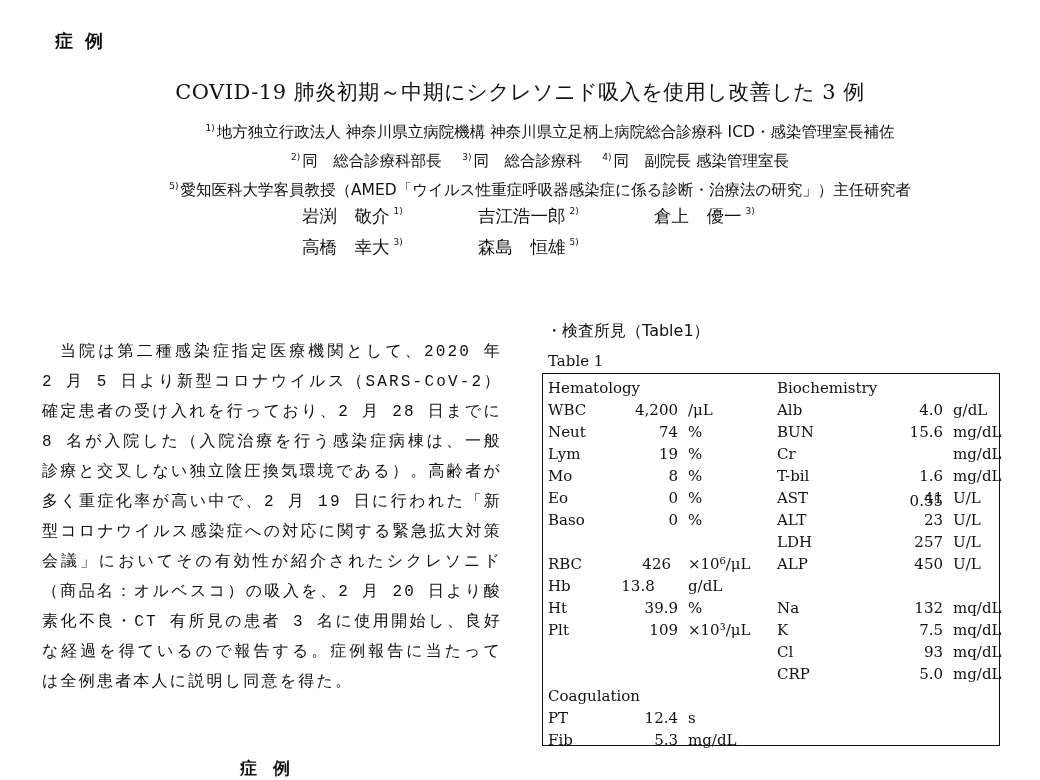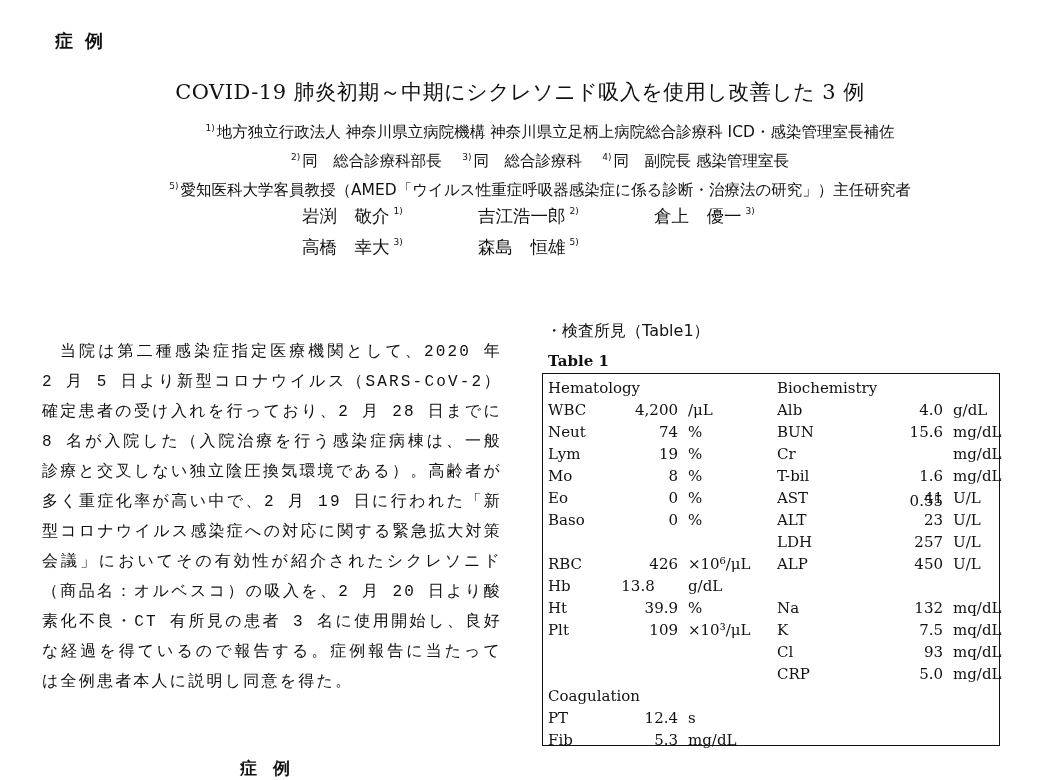--- a/index.html
+++ b/index.html
@@ -48,21 +48,21 @@
     .sub-heading {
       position: absolute; left: 240px; top: 757px;
       font-family: "DejaVu Sans", sans-serif; font-weight: bold;
       font-size: 17px; letter-spacing: 16px;
     }
     .findings-label {
       position: absolute; left: 546px; top: 321px;
       font-size: 16px; font-family: "DejaVu Sans", sans-serif;
     }
     .table-caption {
-      position: absolute; left: 548px; top: 352px; font-size: 15px; font-weight: bold;
+      position: absolute; left: 548px; top: 352px; font-size: 15px;
     }
     .lab-table {
       position: absolute; left: 542px; top: 373px; width: 458px; height: 373px;
       border: 1.5px solid #111;
       font-size: 15px; box-sizing: border-box;
     }
     .lab-row {
       position: absolute; height: 22px; line-height: 22px; white-space: nowrap;
     }
   </style>
@@ -117,21 +117,21 @@
     <div class="lab-row" style="top: 113px; left: 5px;">Eo</div>
     <div class="lab-row" style="top: 113px; left: 55px; width: 80px; text-align: right;">0</div>
     <div class="lab-row" style="top: 113px; left: 145px;">%</div>
     <div class="lab-row" style="top: 135px; left: 5px;">Baso</div>
     <div class="lab-row" style="top: 135px; left: 55px; width: 80px; text-align: right;">0</div>
     <div class="lab-row" style="top: 135px; left: 145px;">%</div>
     <div class="lab-row" style="top: 157px; left: 5px;"></div>
     <div class="lab-row" style="top: 157px; left: 55px; width: 80px; text-align: right;"></div>
     <div class="lab-row" style="top: 157px; left: 145px;"></div>
     <div class="lab-row" style="top: 179px; left: 5px;">RBC</div>
-    <div class="lab-row" style="top: 179px; left: 55px; width: 80px; text-align: right;">426</div>
+    <div class="lab-row" style="top: 179px; left: 48px; width: 80px; text-align: right;">426</div>
     <div class="lab-row" style="top: 179px; left: 145px;">×10⁶/μL</div>
     <div class="lab-row" style="top: 201px; left: 5px;">Hb</div>
     <div class="lab-row" style="top: 201px; left: 55px; width: 80px; text-align: center;">13.8</div>
     <div class="lab-row" style="top: 201px; left: 145px;">g/dL</div>
     <div class="lab-row" style="top: 223px; left: 5px;">Ht</div>
     <div class="lab-row" style="top: 223px; left: 55px; width: 80px; text-align: right;">39.9</div>
     <div class="lab-row" style="top: 223px; left: 145px;">%</div>
     <div class="lab-row" style="top: 245px; left: 5px;">Plt</div>
     <div class="lab-row" style="top: 245px; left: 55px; width: 80px; text-align: right;">109</div>
     <div class="lab-row" style="top: 245px; left: 145px;">×10³/μL</div>

